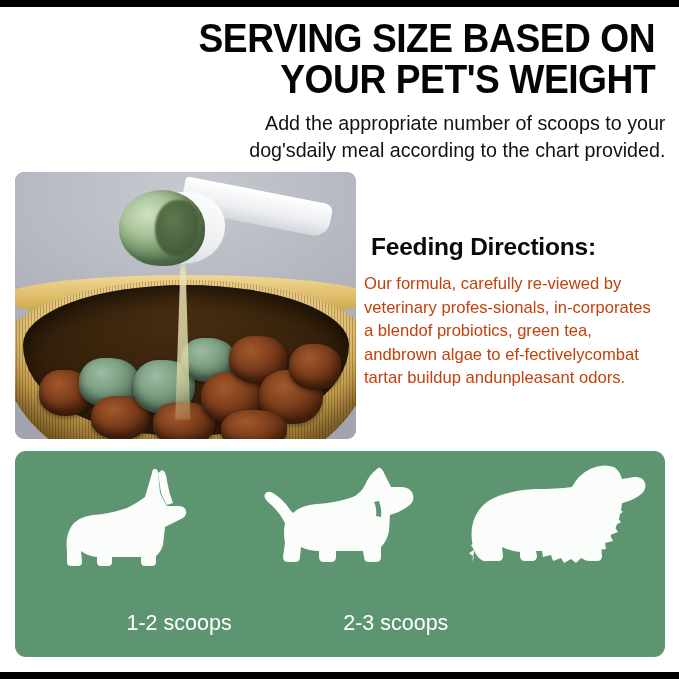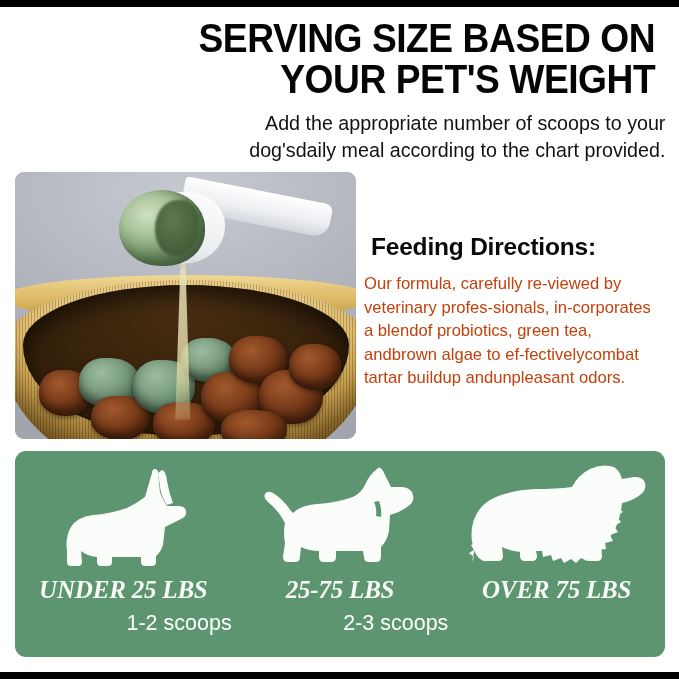--- a/index.html
+++ b/index.html
@@ -210,43 +210,40 @@
 <div class="panel">
   <div class="cols">
 
     <div class="col">
       <div class="dog-slot">
         <svg width="132" height="104" viewBox="0 0 132 104" aria-hidden="true">
           <path fill="#fbfdfb" d="M95 6 L88 30 Q80 36 70 41 Q52 47 36 48 Q20 50 14 60 Q8 70 10 84 L10 95 Q10 99 14 99 L21 99 Q25 99 25 95 L24 84 Q30 89 40 90 L40 95 Q40 99 44 99 L51 99 Q55 99 55 95 L55 90 L84 90 L84 95 Q84 99 88 99 L95 99 Q99 99 99 95 L99 89 Q104 85 106 78 L108 60 Q116 56 124 52 Q130 49 129 44 Q128 39 121 39 L110 39 Q106 33 103 26 L101 6 Q101 2 98 2 Q95 2 95 6 Z"></path>
           <path fill="#fbfdfb" d="M101 6 L104 26 Q106 32 110 38 L116 36 Q112 26 110 14 Q109 4 105 3 Z"></path>
         </svg>
       </div>
-      <div class="weight">UNDER 25 LBS</div>
       <div class="scoops">1-2 scoops</div>
     </div>
 
     <div class="col">
       <div class="dog-slot">
         <svg width="158" height="112" viewBox="0 0 158 112" aria-hidden="true">
           <path fill="#fbfdfb" d="M116 10 Q108 16 104 26 Q100 34 92 38 Q74 44 56 45 Q40 46 32 54 L30 52 Q22 40 12 34 Q6 31 4 35 Q2 39 8 44 Q18 52 24 64 Q22 74 24 84 L22 98 Q22 103 27 103 L34 103 Q39 103 39 98 L40 88 Q48 92 58 92 L58 98 Q58 103 63 103 L70 103 Q75 103 75 98 L75 92 L102 92 L103 98 Q103 103 108 103 L115 103 Q120 103 120 98 L120 88 Q126 82 128 72 L129 56 Q138 54 146 48 Q154 43 152 36 Q150 28 140 28 L130 28 Q126 20 122 12 Q119 6 116 10 Z"></path>
           <path fill="#fbfdfb" d="M116 10 Q122 14 126 24 Q129 32 130 40 L122 40 Q118 28 112 18 Z"></path>
           <path fill="#5d9570" d="M118 42 Q121 50 120 58 L115 57 Q116 49 113 43 Z"></path>
         </svg>
       </div>
-      <div class="weight">25-75 LBS</div>
       <div class="scoops">2-3 scoops</div>
     </div>
 
     <div class="col">
       <div class="dog-slot">
         <svg width="186" height="112" viewBox="0 0 186 112" aria-hidden="true">
           <path fill="#fbfdfb" d="M150 8 Q138 4 126 10 Q114 16 108 28 Q92 30 72 30 Q48 31 32 38 Q18 44 12 56 Q6 68 8 82 Q9 92 14 98 Q18 103 24 102 L34 102 Q39 102 39 97 L38 88 Q46 92 56 93 L56 97 Q56 102 61 102 L68 102 Q73 102 73 97 L72 92 L120 92 L121 97 Q121 102 126 102 L133 102 Q138 102 138 97 L137 86 Q146 80 152 68 Q157 56 158 44 Q168 42 176 36 Q183 31 181 24 Q179 17 170 18 L158 20 Q156 12 150 8 Z"></path>
           <path fill="#fbfdfb" d="M152 30 l7 4 l-6 5 l7 4 l-7 5 l6 5 l-7 4 l5 6 l-7 4 l4 6 l-8 3 l3 6 l-8 2 l1 6 l-8 1 l-1 6 l-7 -1 l-3 6 l-6 -3 l-5 5 l-5 -4 l-7 4 l-3 -5 l-8 3 l-2 -6 l-8 2 l-1 -6 l-8 0 l0 -6 l-8 -1 l1 -6 l-7 -2 l2 -6 Z"></path>
           <path fill="#fbfdfb" d="M14 74 l-5 5 l4 4 l-6 3 l3 5 l-5 3 l5 4 l-2 5 Z"></path>
         </svg>
       </div>
-      <div class="weight">OVER 75 LBS</div>
     </div>
 
   </div>
 </div>
 
 <div class="bar-bottom"></div>
 
 </body></html>

